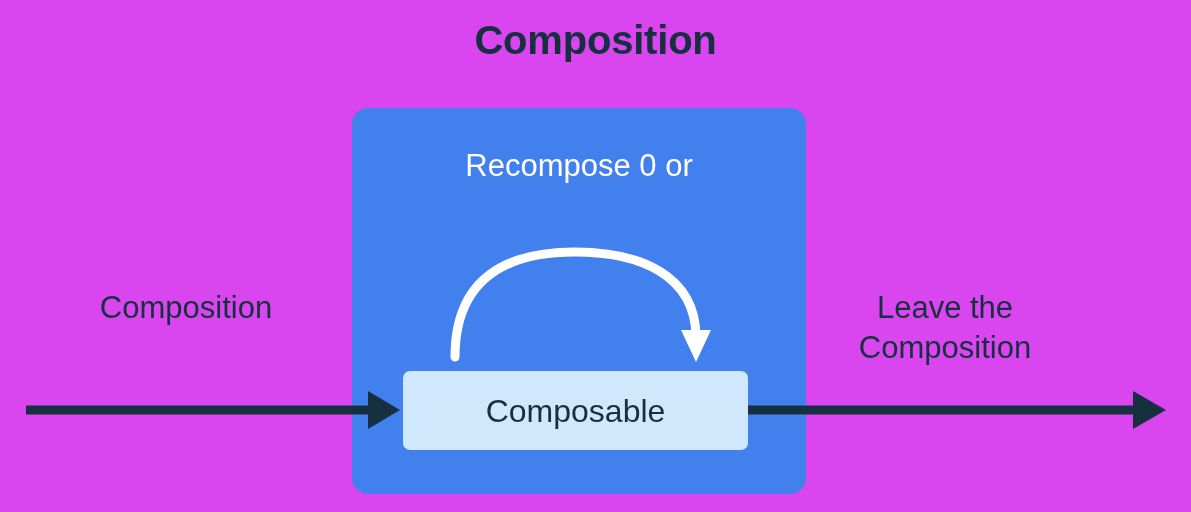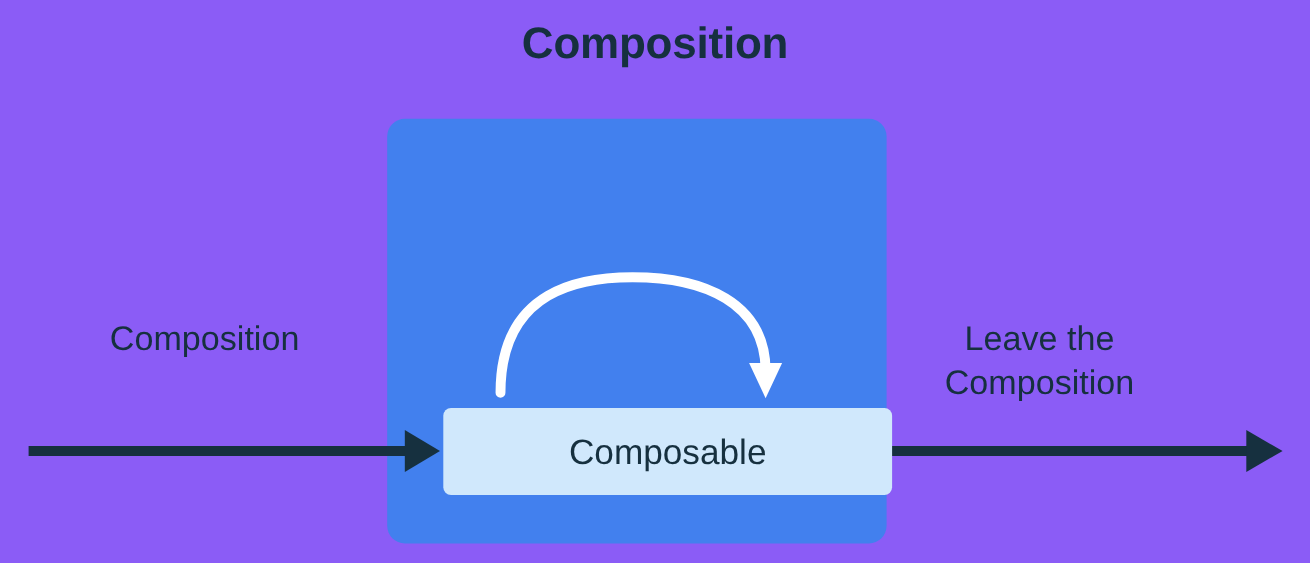--- a/index.html
+++ b/index.html
@@ -8,21 +8,21 @@
     padding: 0;
     background: #ffffff;
   }
   body {
     font-family: "Liberation Sans", "DejaVu Sans", sans-serif;
   }
   #stage {
     position: relative;
     width: 1191px;
     height: 512px;
-    background: #8b5cf6;
+    background: #d946ef;
     overflow: hidden;
   }
 
   
   .diagram-title {
     position: absolute;
     left: 0;
     top: 20px;
     width: 1191px;
     text-align: center;
@@ -77,21 +77,21 @@
     line-height: 1.32;
     color: #ffffff;
   }
   .recompose-caption .cap-line { display: block; white-space: nowrap; }
 
   
   .composable-box {
     position: absolute;
     left: 403px;
     top: 371px;
-    width: 408px;
+    width: 345px;
     height: 79px;
     background: #d0e8fc;
     border-radius: 7px;
     display: flex;
     align-items: center;
     justify-content: center;
   }
   .composable-label {
     font-size: 32px;
     font-weight: 400;
@@ -127,20 +127,21 @@
 
     <g>
       <line x1="700" y1="410" x2="1140" y2="410" stroke="#16303f" stroke-width="9" stroke-linecap="butt"></line>
       <polygon points="1133,391 1166,410 1133,429" fill="#16303f"></polygon>
     </g>
   </svg>
 
   <div class="composition-box"></div>
 
   <div class="recompose-caption">
+    <span class="cap-line">Recompose 0 or</span>
   </div>
 
   <svg class="svg-layer on-top" viewBox="0 0 1191 512">
     <g>
       <path d="M 455 357
                C 455 262, 530 252, 575 252
                C 640 252, 695 275, 696 336" fill="none" stroke="#ffffff" stroke-width="9" stroke-linecap="round"></path>
       <polygon points="681,330 711,330 696,362" fill="#ffffff"></polygon>
     </g>
   </svg>

